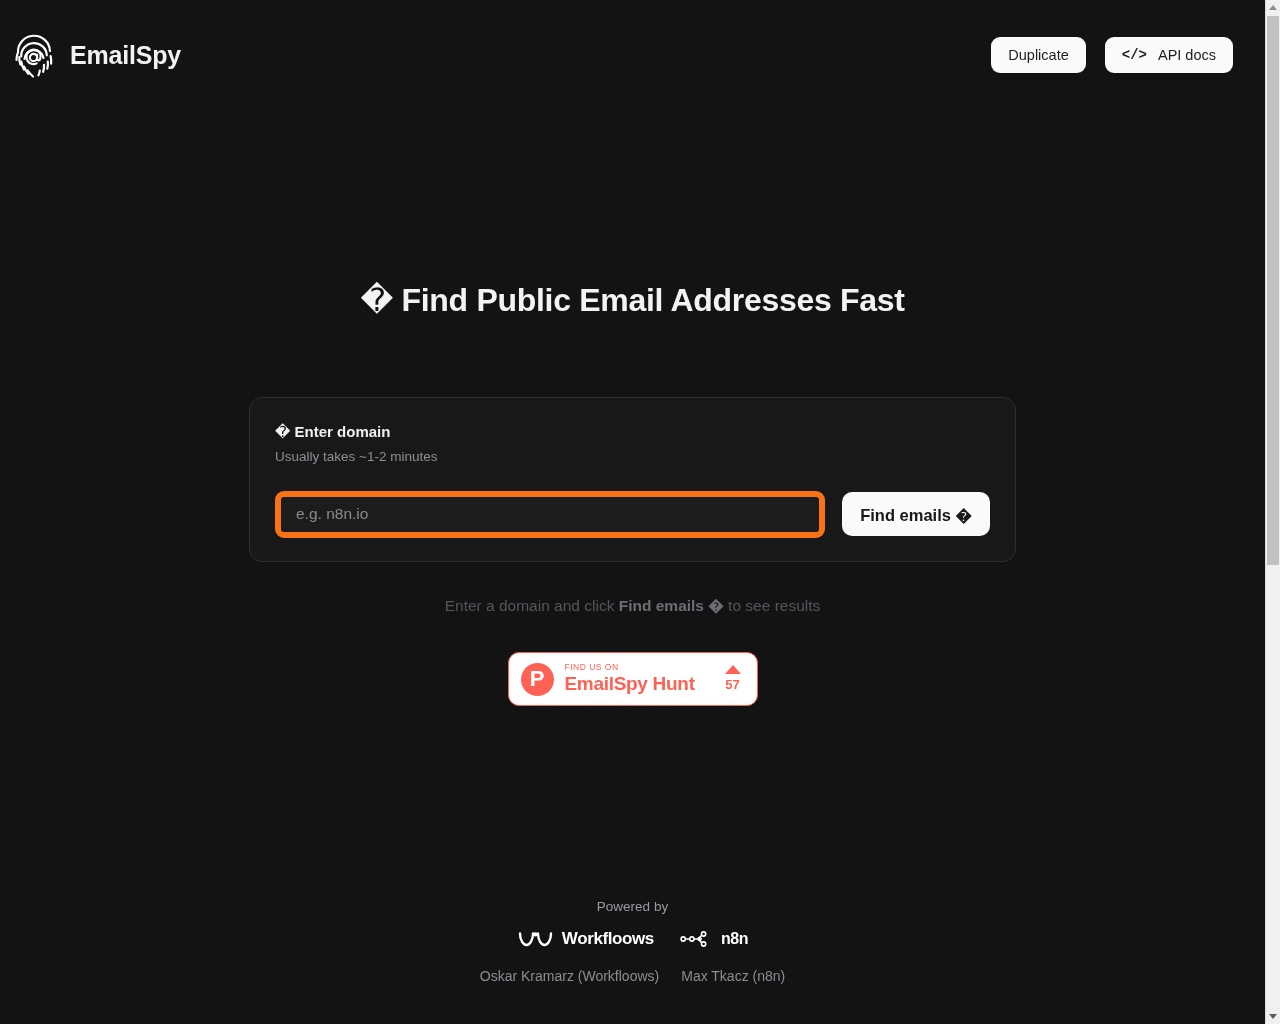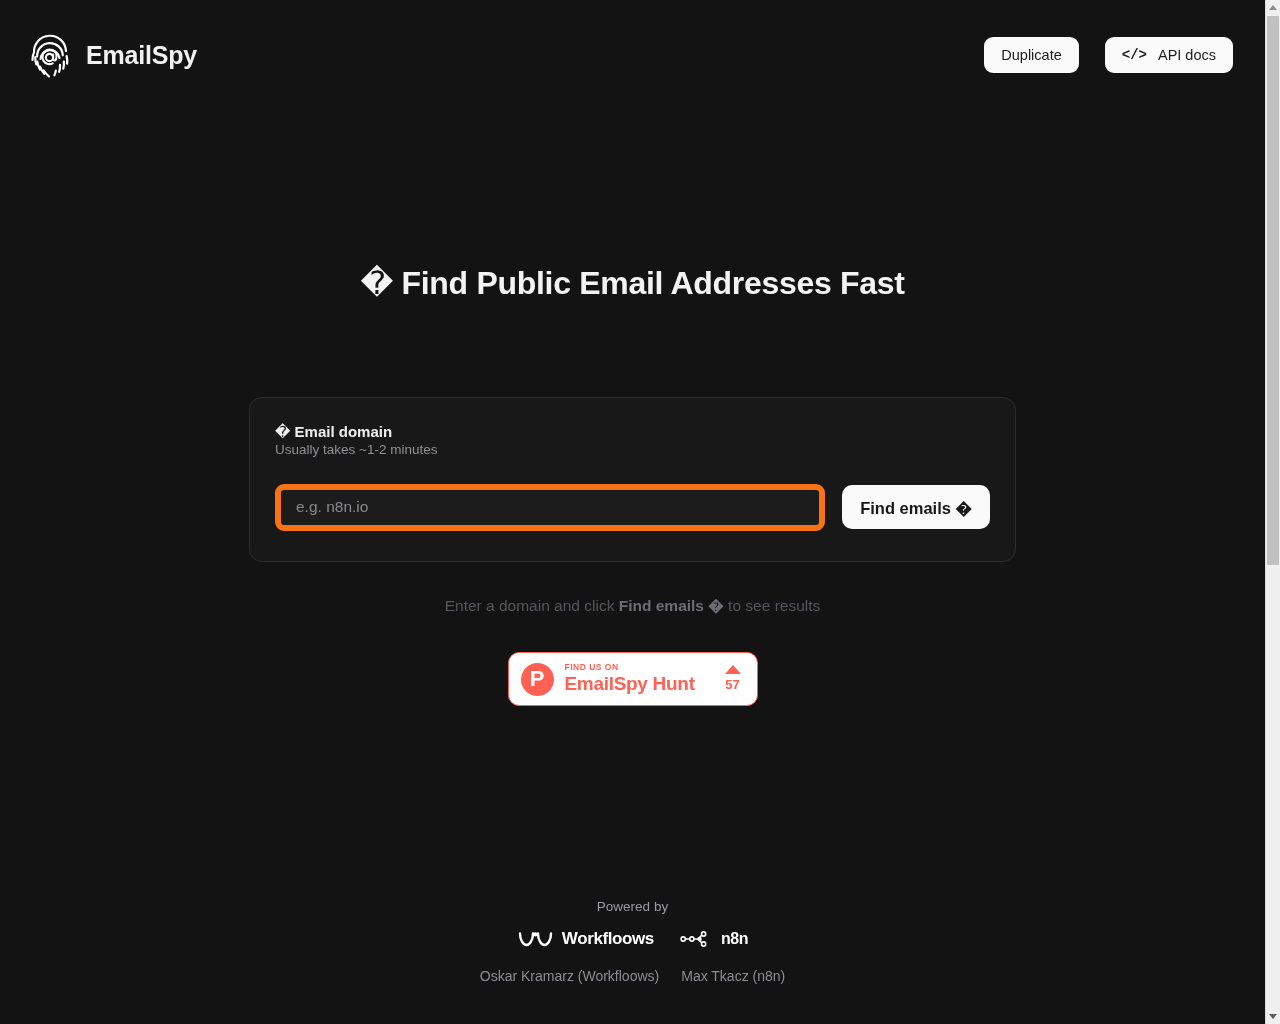--- a/index.html
+++ b/index.html
@@ -29,21 +29,21 @@
 
   
   .header {
     position: absolute;
     left: 0; top: 0;
     width: 1265px;
     height: 110px;
     display: flex;
     align-items: center;
     justify-content: space-between;
-    padding: 0 32px 0 28px;
+    padding: 0 32px 0 12px;
   }
 
   .brand {
     display: flex;
     align-items: center;
     gap: 14px;
     height: 50px;
   }
   .brand-mark {
     width: 44px; height: 50px;
@@ -54,21 +54,21 @@
     font-size: 25px;
     font-weight: bold;
     color: #f2f2f2;
     letter-spacing: -0.2px;
     line-height: 1;
   }
 
   .header-actions {
     display: flex;
     align-items: center;
-    gap: 26px;
+    gap: 19px;
   }
   .hbtn {
     background: #fafafa;
     color: #1d1d1d;
     border: none;
     border-radius: 9px;
     height: 36px;
     padding: 0 17px;
     font-family: "Liberation Sans", sans-serif;
     font-size: 14.5px;
@@ -83,21 +83,21 @@
     font-size: 14px;
     font-weight: bold;
     color: #1d1d1d;
     line-height: 1;
   }
 
   
   .hero {
     position: absolute;
     left: 0;
-    top: 264px;
+    top: 281px;
     width: 1265px;
     text-align: center;
   }
   .hero-title {
     font-size: 32px;
     font-weight: bold;
     color: #f3f3f3;
     line-height: 1.2;
     letter-spacing: -0.3px;
   }
@@ -124,20 +124,21 @@
     border-radius: 13px;
     padding: 25px 25px 0 25px;
   }
   .card-title {
     font-size: 15px;
     font-weight: bold;
     color: #f0f0f0;
     line-height: 1.25;
   }
   .card-sub {
+    margin-top: 7px;
     font-size: 13.5px;
     color: #8f8f94;
     line-height: 1.25;
   }
   .card-row {
     margin-top: 25px;
     display: flex;
     align-items: center;
     gap: 17px;
   }
@@ -213,21 +214,21 @@
     align-items: center;
     justify-content: center;
     font-size: 22px;
     font-weight: bold;
     line-height: 1;
     flex: none;
   }
   .ph-text { flex: 1; }
   .ph-kicker {
     font-size: 8.5px;
-    font-weight: bold;
+    font-weight: normal;
     color: #ff6154;
     letter-spacing: 0.5px;
     line-height: 1.1;
   }
   .ph-name {
     font-size: 19px;
     font-weight: bold;
     color: #ff6154;
     line-height: 1.15;
     letter-spacing: -0.3px;
@@ -388,21 +389,21 @@
   <div class="hero">
     <h1 class="hero-title">
       <span class="tofu">�</span>
       <span>Find Public Email Addresses Fast</span>
     </h1>
   </div>
 
   <div class="card">
     <div class="card-title">
       <span class="tofu">�</span>
-      <span>Email domain</span>
+      <span>Enter domain</span>
     </div>
     <div class="card-sub">Usually takes ~1-2 minutes</div>
 
     <div class="card-row">
       <input class="domain-input" type="text" placeholder="e.g. n8n.io" style="">
       <button class="find-btn">Find emails �</button>
     </div>
   </div>
 
   <div class="hint">

